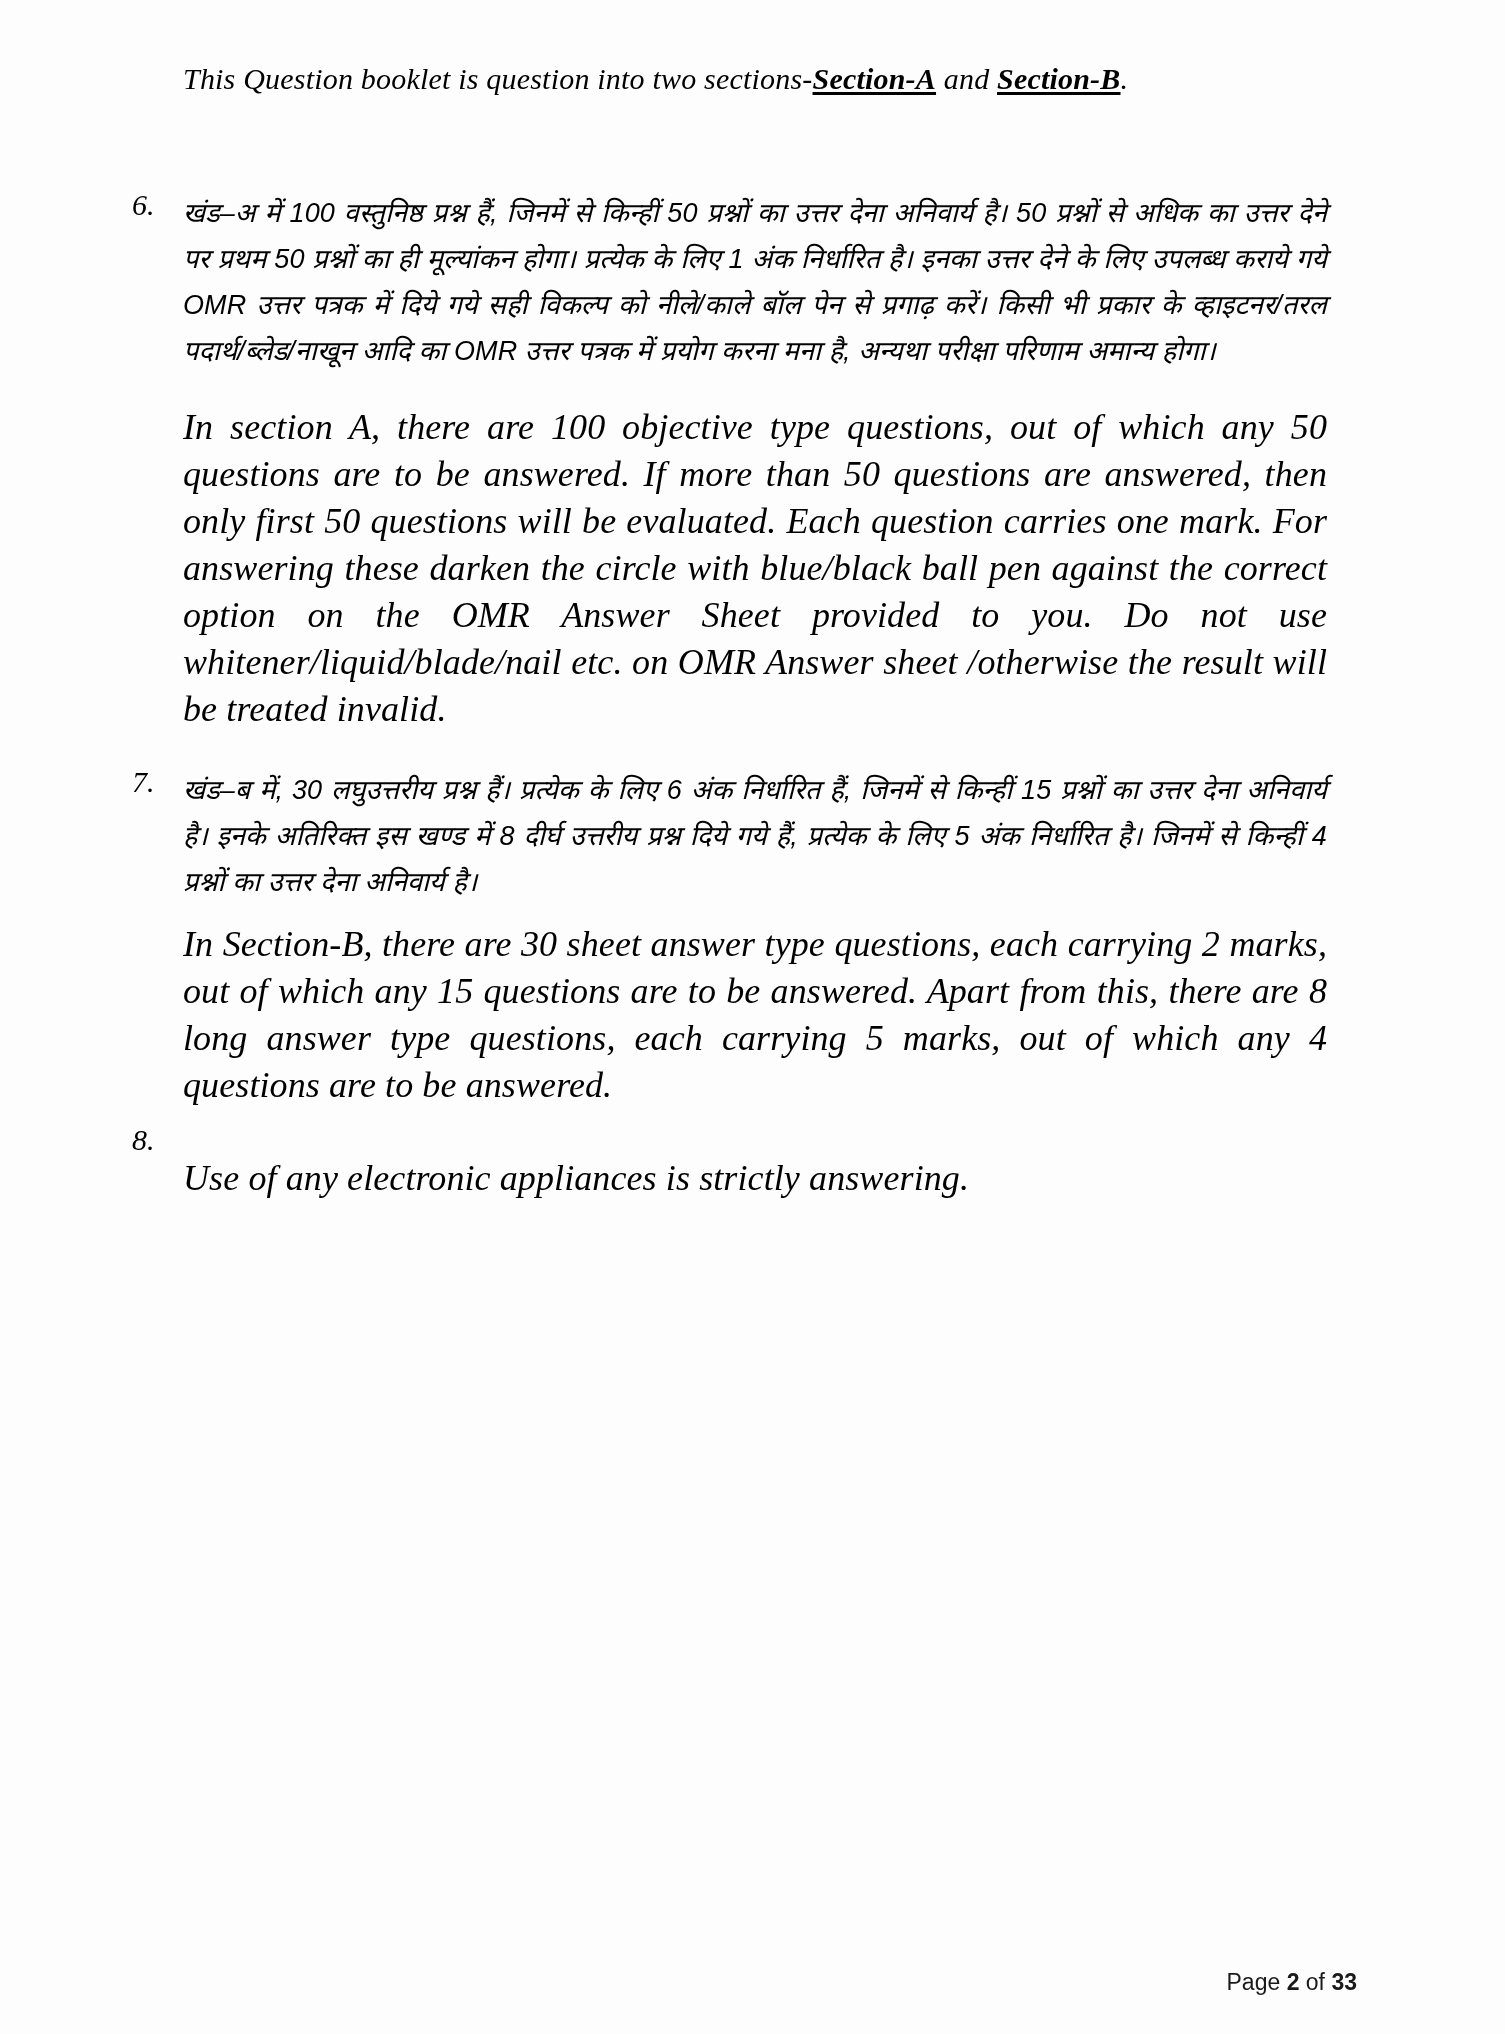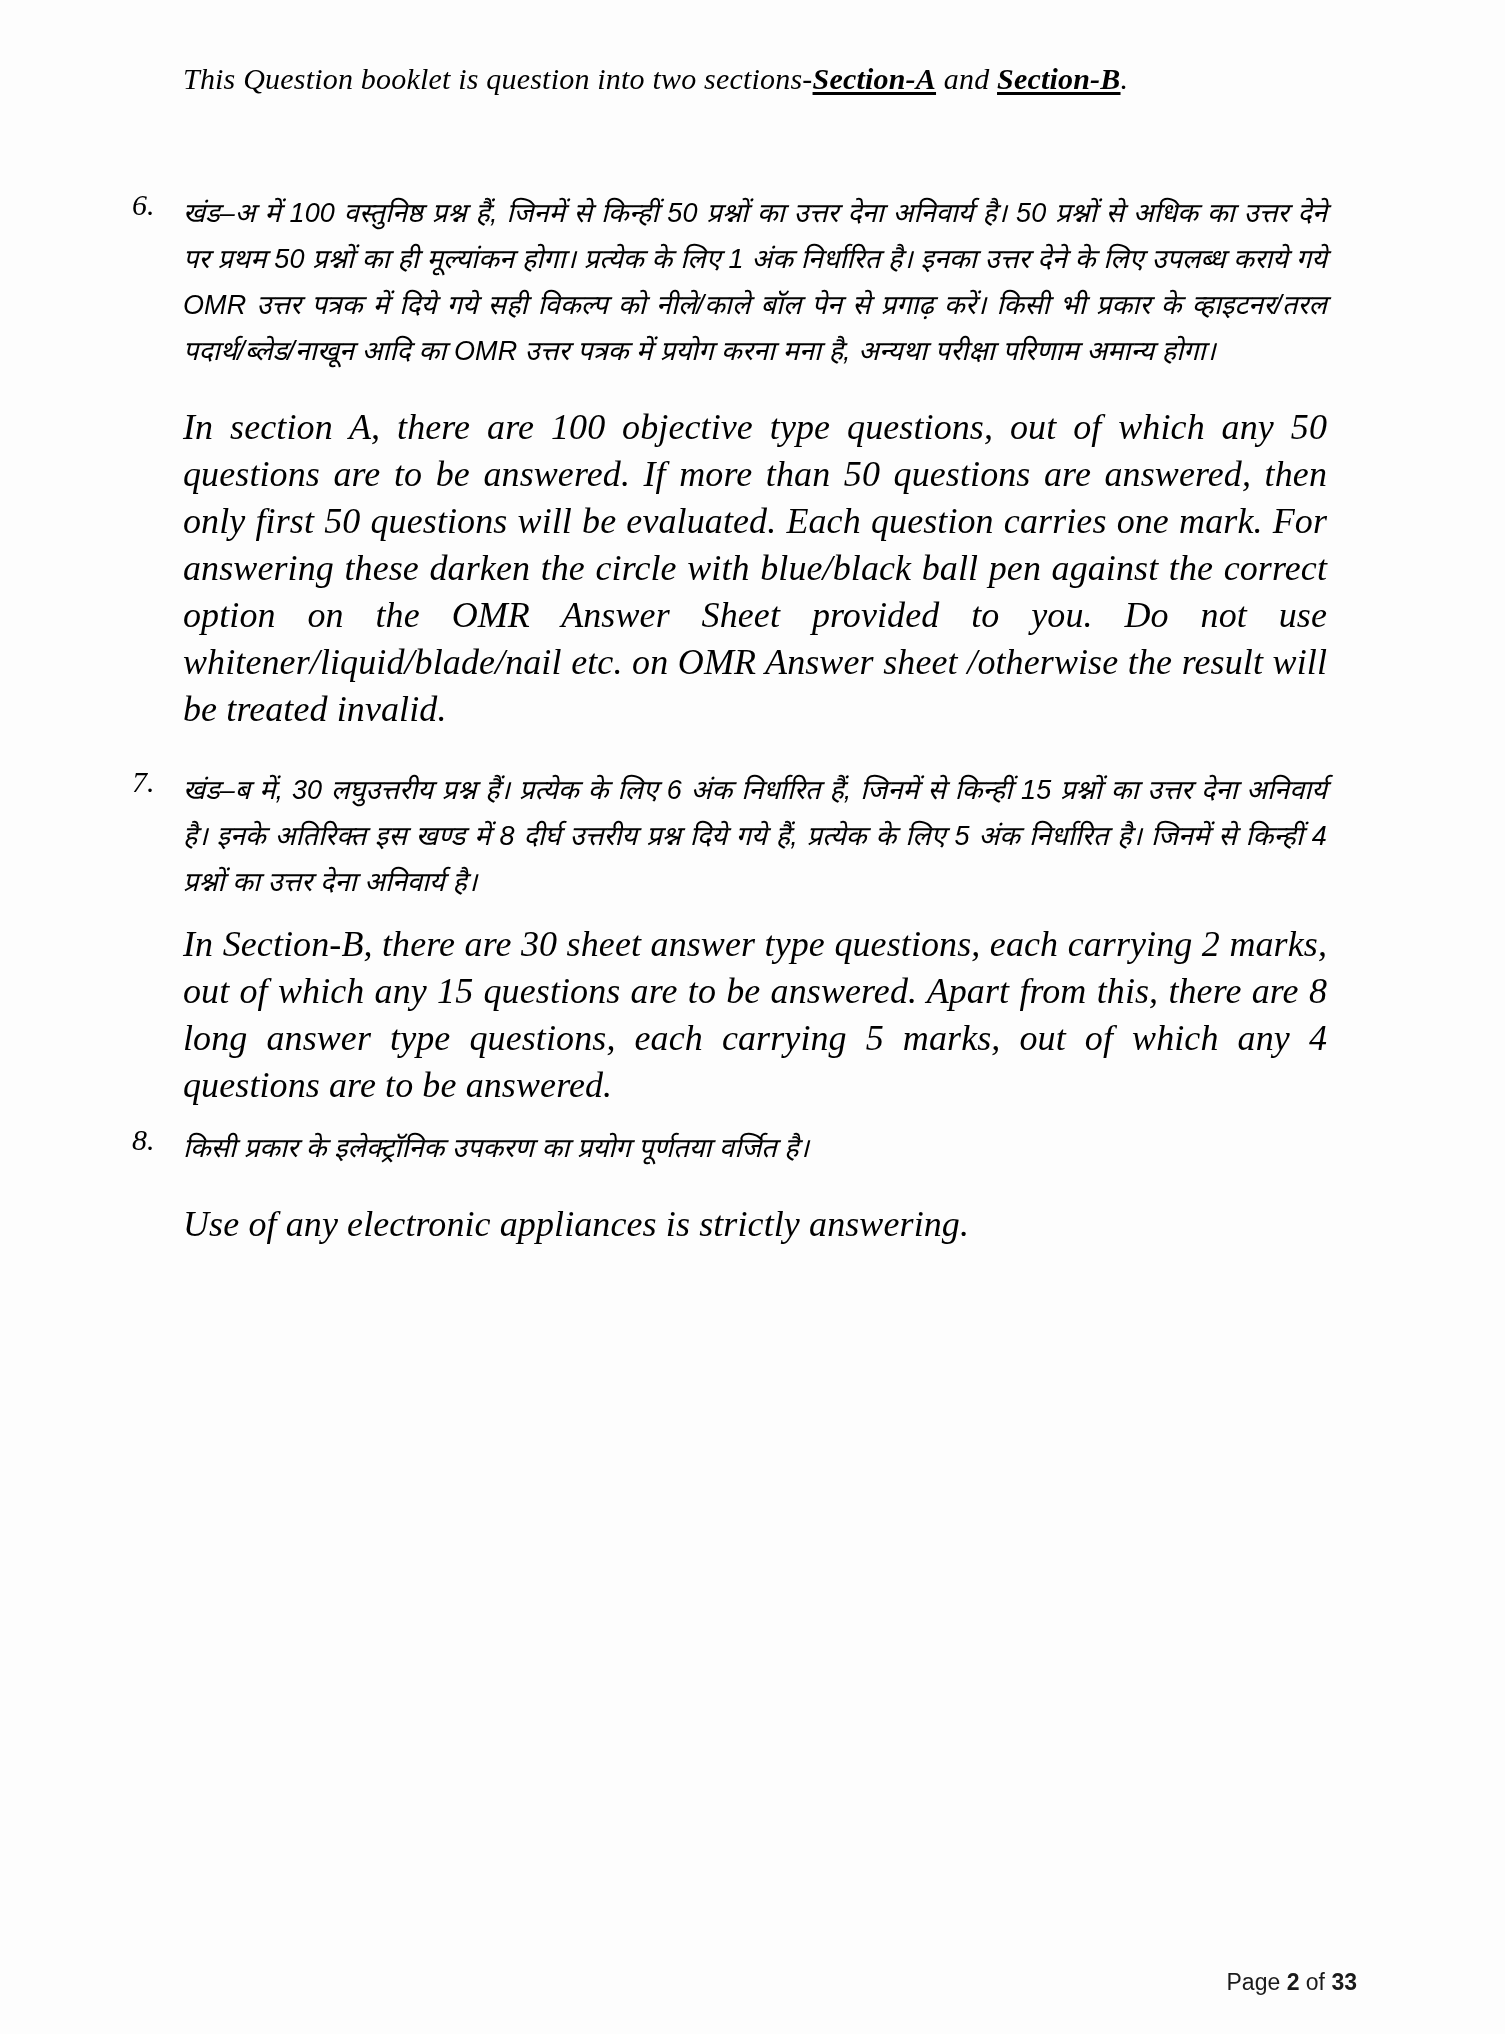--- a/index.html
+++ b/index.html
@@ -142,21 +142,20 @@
       <div class="item-number">7.</div>
       <p class="para hindi">खंड–ब में, 30 लघुउत्तरीय प्रश्न हैं। प्रत्येक के लिए 6 अंक निर्धारित हैं, जिनमें से किन्हीं 15 प्रश्नों का उत्तर देना अनिवार्य है। इनके अतिरिक्त इस खण्ड में 8 दीर्घ उत्तरीय प्रश्न दिये गये हैं, प्रत्येक के लिए 5 अंक निर्धारित है। जिनमें से किन्हीं 4 प्रश्नों का उत्तर देना अनिवार्य है।</p>
       <div class="gap-sm"></div>
       <p class="para english">In Section-B, there are 30 sheet answer type questions, each carrying 2 marks, out of which any 15 questions are to be answered. Apart from this, there are 8 long answer type questions, each carrying 5 marks, out of which any 4 questions are to be answered.</p>
     </div>
 
     <div class="gap-sm"></div>
 
     <div class="item">
       <div class="item-number">8.</div>
-      <p class="para hindi nowrap">किसी प्रकार के इलेक्ट्रॉनिक उपकरण का प्रयोग पूर्णतया वर्जित है।</p>
       <div class="gap-md"></div>
       <p class="para english nowrap">Use of any electronic appliances is strictly answering.</p>
     </div>
 
   </div>
 
   <div class="footer">
     <span>Page </span><span class="strong">2</span><span> of </span><span class="strong">33</span>
   </div>
 

